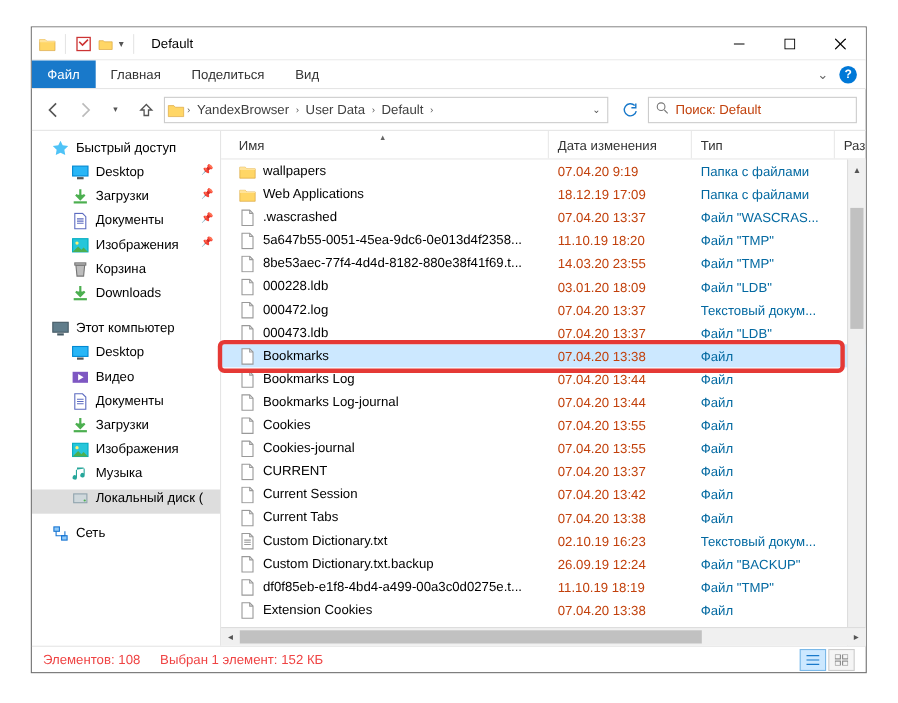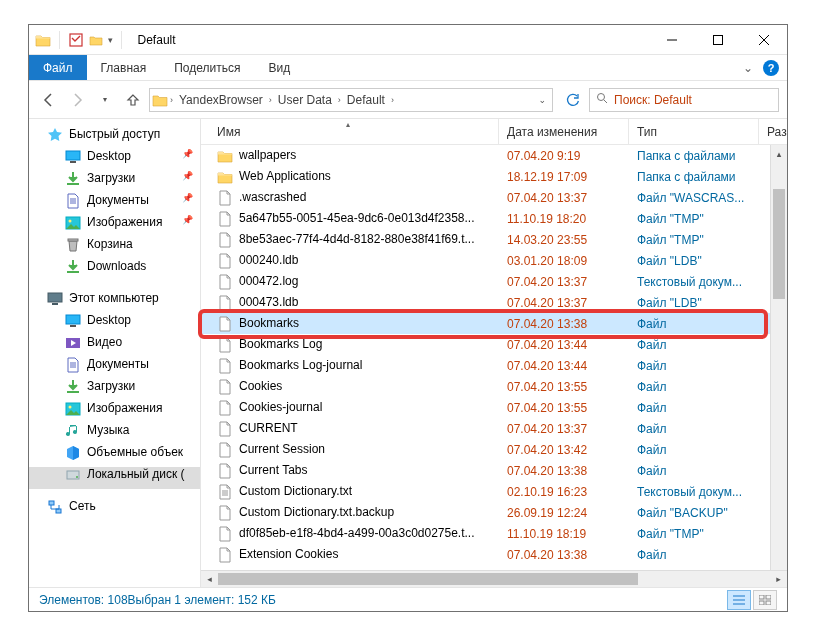--- a/index.html
+++ b/index.html
@@ -55,22 +55,22 @@
 .fico{width:16px;height:16px;flex-shrink:0;display:inline-flex;align-items:center;justify-content:center}
 .hl-box{position:absolute;left:198px;top:309px;width:570px;height:30px;border:4px solid #e53935;border-radius:6px;pointer-events:none}
 .vscroll{position:absolute;right:0;top:26px;bottom:0;width:17px;background:#f0f0f0;border-left:1px solid #ddd}
 .vthumb{position:absolute;left:2px;right:2px;top:44px;height:110px;background:#c1c1c1}
 .varrow{position:absolute;left:0;right:0;height:17px;display:flex;align-items:center;justify-content:center;color:#555;font-size:9px}
 .varrow.up{top:0}
 .varrow.dn{bottom:0}
 .hscroll{height:17px;background:#f0f0f0;border-top:1px solid #ddd;display:flex;align-items:center;position:relative}
 .harrow{width:17px;height:17px;display:flex;align-items:center;justify-content:center;color:#555;font-size:9px}
 .hthumb{position:absolute;left:17px;top:2px;bottom:2px;width:420px;background:#c1c1c1}
-.status{height:24px;border-top:1px solid #e5e5e5;display:flex;align-items:center;padding:0 10px;color:#0369a1}
-.status .s2{}
+.status{height:24px;border-top:1px solid #e5e5e5;display:flex;align-items:center;padding:0 10px;color:#ef4444}
+.status .s2{margin-left:18px}
 .status-right{margin-left:auto;display:flex;gap:2px}
 .viewbtn{width:24px;height:20px;border:1px solid #ccc;display:flex;align-items:center;justify-content:center;background:#f5f5f5}
 .viewbtn.act{background:#cce8ff;border-color:#7ab8e8}
 </style>
 </head>
 <body>
 
 <div class="win">
 
   <div class="titlebar">
@@ -307,29 +307,20 @@
           <span>Изображения</span>
         </div>
         <div class="nav-item sub">
           <span class="nav-ico">
             <svg viewBox="0 0 16 16">
               <path fill="#26a69a" d="M5 2v9a2 2 0 1 1-1-1.7V4l8-1v6a2 2 0 1 1-1-1.7V2z"></path>
             </svg>
           </span>
           <span>Музыка</span>
         </div>
-        <div class="nav-item sub">
-          <span class="nav-ico">
-            <svg viewBox="0 0 16 16">
-              <path fill="#42a5f5" d="M8 1l6 3v8l-6 3-6-3V4z"></path>
-              <path fill="#1e88e5" d="M8 1v14l6-3V4z"></path>
-            </svg>
-          </span>
-          <span>Объемные объек</span>
-        </div>
         <div class="nav-item sub sel">
           <span class="nav-ico">
             <svg viewBox="0 0 16 16">
               <rect x="2" y="4" width="12" height="8" fill="#cfd8dc" stroke="#90a4ae"></rect>
               <circle cx="12" cy="10" r="1" fill="#4caf50"></circle>
             </svg>
           </span>
           <span>Локальный диск (</span>
         </div>
         <div class="nav-spacer"></div>
@@ -419,21 +410,21 @@
     <div class="cell type">Файл "TMP"</div>
   </div>
           <div class="row">
     <div class="cell name">
               <span class="fico">
                 <svg viewBox="0 0 16 16">
                   <path fill="#fff" stroke="#999" d="M3 1h7l3 3v11H3z"></path>
                   <path fill="none" stroke="#999" d="M10 1v3h3"></path>
                 </svg>
               </span>
-              <span>000240.ldb</span>
+              <span>000228.ldb</span>
             </div>
     <div class="cell date">03.01.20 18:09</div>
     <div class="cell type">Файл "LDB"</div>
   </div>
           <div class="row">
     <div class="cell name">
               <span class="fico">
                 <svg viewBox="0 0 16 16">
                   <path fill="#fff" stroke="#999" d="M3 1h7l3 3v11H3z"></path>
                   <path fill="none" stroke="#999" d="M10 1v3h3"></path>

